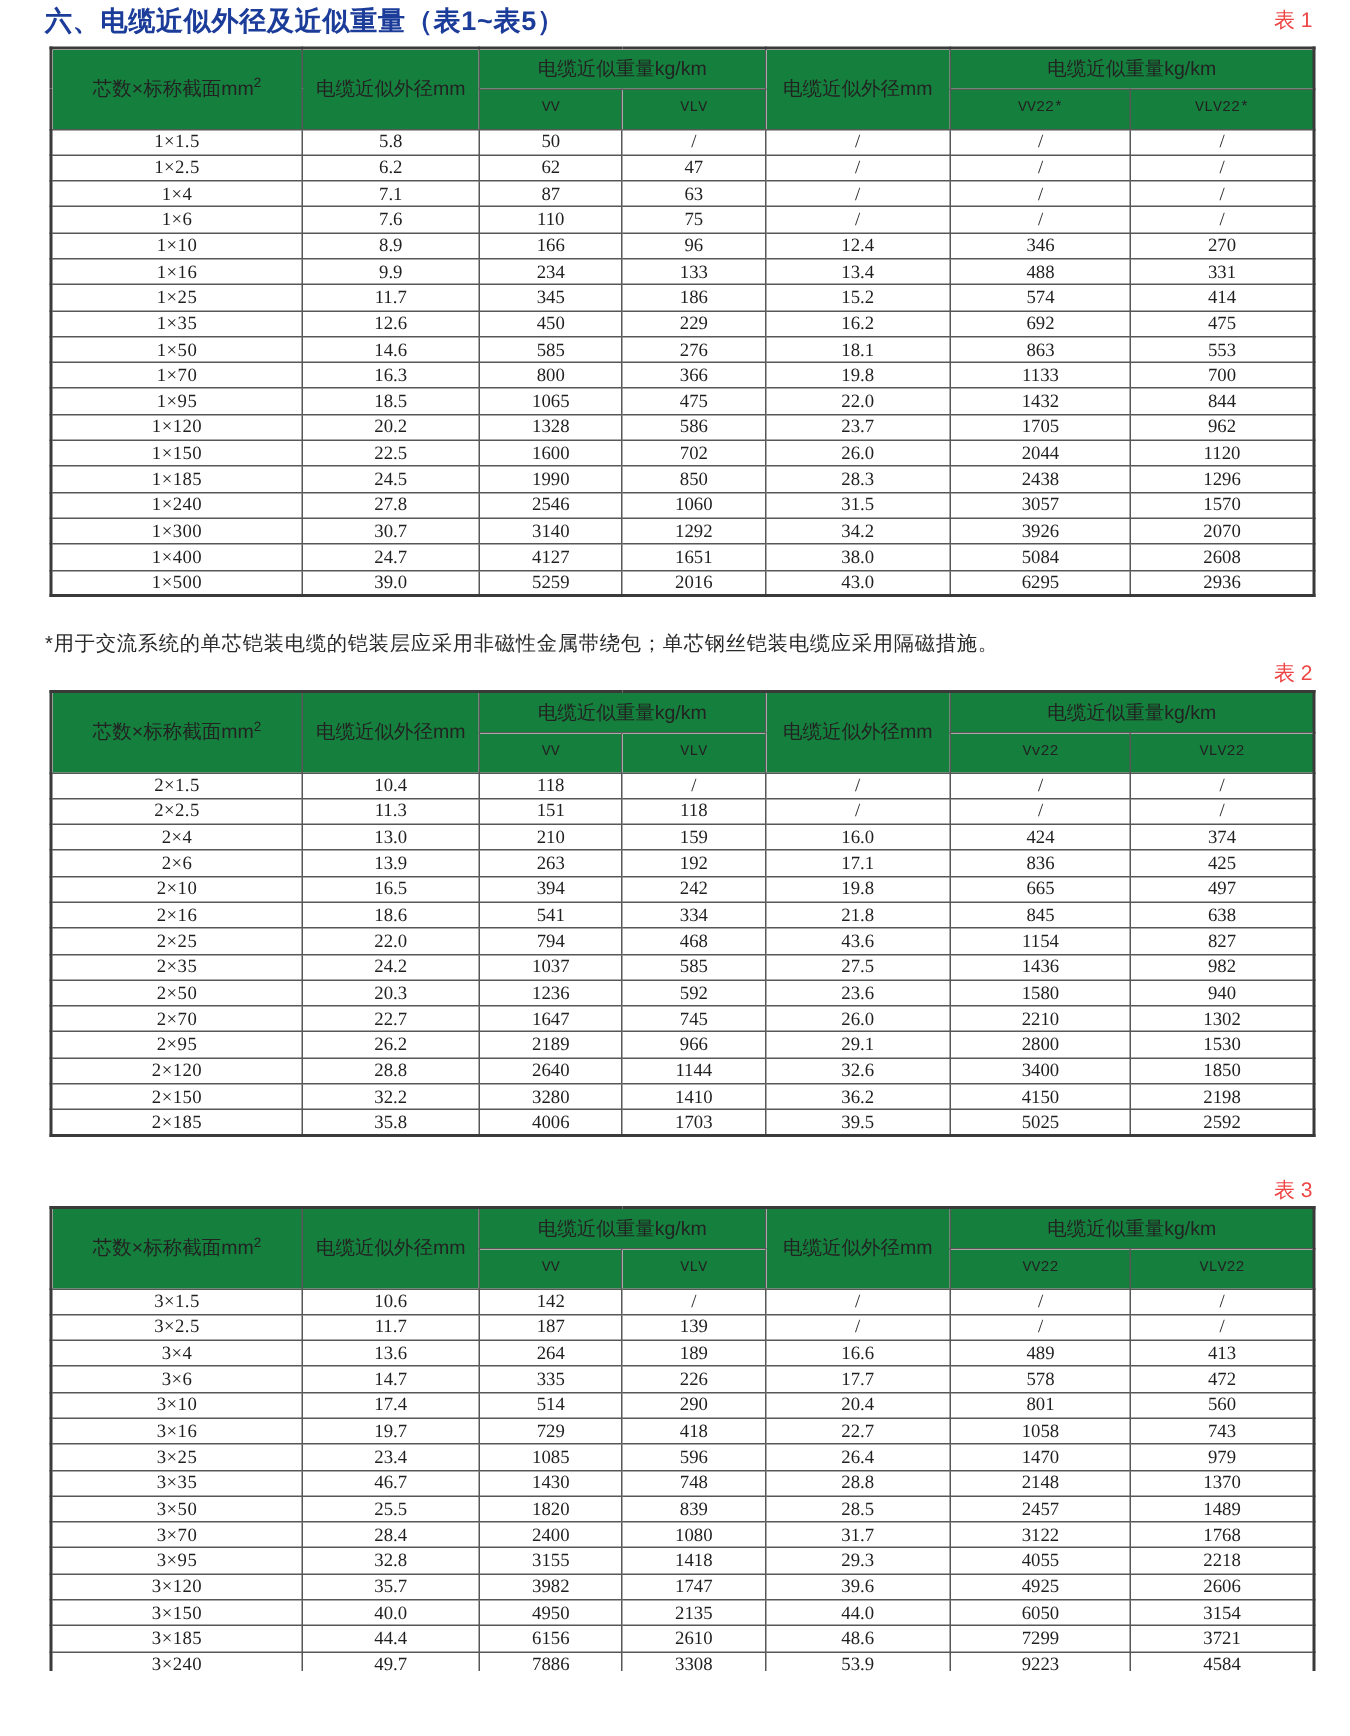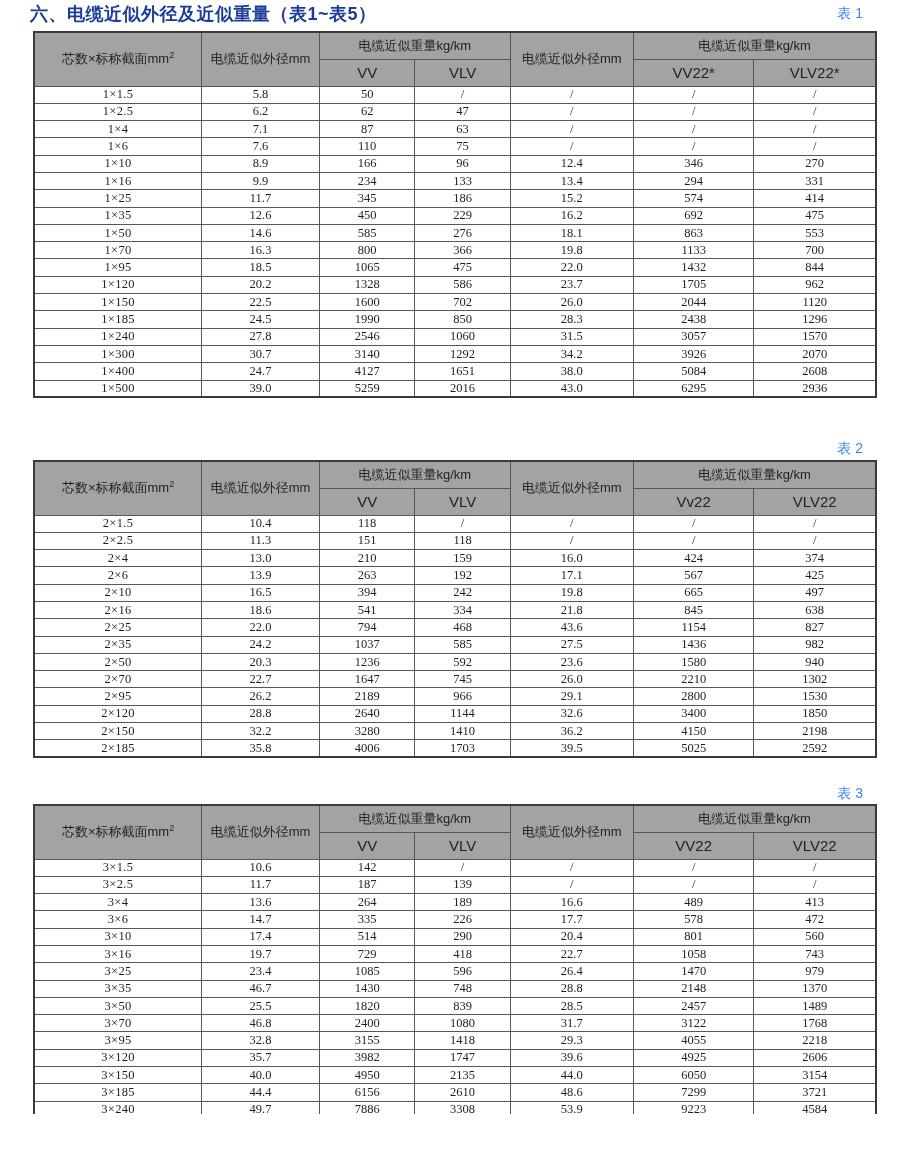--- a/index.html
+++ b/index.html
@@ -7,21 +7,21 @@
   .page {
     position:relative; width:900px; height:1114px; background:#ffffff;
     font-family:"Liberation Sans","DejaVu Sans",sans-serif; color:#2a2a2a;
     overflow:hidden;
   }
   .page-title {
     position:absolute; left:30px; top:2px;
     font-size:18px; font-weight:bold; color:#1c3c9a; letter-spacing:0.5px;
   }
   .tbl-label {
-    position:absolute; right:37px; font-size:14px; color:#3b82f6;
+    position:absolute; right:25px; font-size:14px; color:#ef4444;
     font-family:"Liberation Sans","DejaVu Sans",sans-serif;
   }
   #label-1 { top:5px; }
   #label-2 { top:440px; }
   #label-3 { top:785px; }
   .tbl-wrap { position:absolute; left:33px; width:844px; }
   #table-wrap-0 { top:31px; }
   #table-wrap-1 { top:460px; }
   #table-wrap-2 { top:804px; }
   .footnote {
@@ -30,25 +30,25 @@
   }
   table.cable-table {
     border-collapse:collapse; table-layout:fixed; width:844px;
     border:2px solid #3a3a3a;
   }
   table.cable-table th, table.cable-table td {
     border:1px solid #575757; text-align:center; vertical-align:middle;
     padding:0; overflow:hidden; white-space:nowrap;
   }
   table.cable-table th {
-    background:#a3a3a3; font-weight:normal; font-size:13px;
+    background:#15803d; font-weight:normal; font-size:13px;
     height:27px; color:#222;
   }
   table.cable-table th.sub {
-    font-family:Liberation Sans, sans-serif; font-size:15px;
+    font-family:Liberation Mono, monospace; font-size:10px;
   }
   table.cable-table td {
     height:17.3px; font-family:"Liberation Serif","DejaVu Serif",serif;
     font-size:12.5px; color:#1f1f1f; background:#ffffff;
   }
   table.cable-table td.spec { letter-spacing:0.3px; }
   sup { font-size:9px; }
   .col-spec  { width:19.9%; }
   .col-dia1  { width:14.0%; }
   .col-vv    { width:11.35%; }
@@ -139,21 +139,21 @@
             <td>12.4</td>
             <td>346</td>
             <td>270</td>
           </tr>
           <tr>
             <td class="spec">1×16</td>
             <td>9.9</td>
             <td>234</td>
             <td>133</td>
             <td>13.4</td>
-            <td>294</td>
+            <td>488</td>
             <td>331</td>
           </tr>
           <tr>
             <td class="spec">1×25</td>
             <td>11.7</td>
             <td>345</td>
             <td>186</td>
             <td>15.2</td>
             <td>574</td>
             <td>414</td>
@@ -254,20 +254,21 @@
             <td>5259</td>
             <td>2016</td>
             <td>43.0</td>
             <td>6295</td>
             <td>2936</td>
           </tr>
         </tbody>
       </table>
   </div>
 
+  <div class="footnote">*用于交流系统的单芯铠装电缆的铠装层应采用非磁性金属带绕包；单芯钢丝铠装电缆应采用隔磁措施。</div>
 
   <div class="tbl-wrap" id="table-wrap-1">
     <table class="cable-table">
         <colgroup>
           <col class="col-spec">
           <col class="col-dia1">
           <col class="col-vv">
           <col class="col-vlv">
           <col class="col-dia2">
           <col class="col-vv22">
@@ -315,21 +316,21 @@
             <td>16.0</td>
             <td>424</td>
             <td>374</td>
           </tr>
           <tr>
             <td class="spec">2×6</td>
             <td>13.9</td>
             <td>263</td>
             <td>192</td>
             <td>17.1</td>
-            <td>567</td>
+            <td>836</td>
             <td>425</td>
           </tr>
           <tr>
             <td class="spec">2×10</td>
             <td>16.5</td>
             <td>394</td>
             <td>242</td>
             <td>19.8</td>
             <td>665</td>
             <td>497</td>
@@ -522,21 +523,21 @@
             <td class="spec">3×50</td>
             <td>25.5</td>
             <td>1820</td>
             <td>839</td>
             <td>28.5</td>
             <td>2457</td>
             <td>1489</td>
           </tr>
           <tr>
             <td class="spec">3×70</td>
-            <td>46.8</td>
+            <td>28.4</td>
             <td>2400</td>
             <td>1080</td>
             <td>31.7</td>
             <td>3122</td>
             <td>1768</td>
           </tr>
           <tr>
             <td class="spec">3×95</td>
             <td>32.8</td>
             <td>3155</td>

